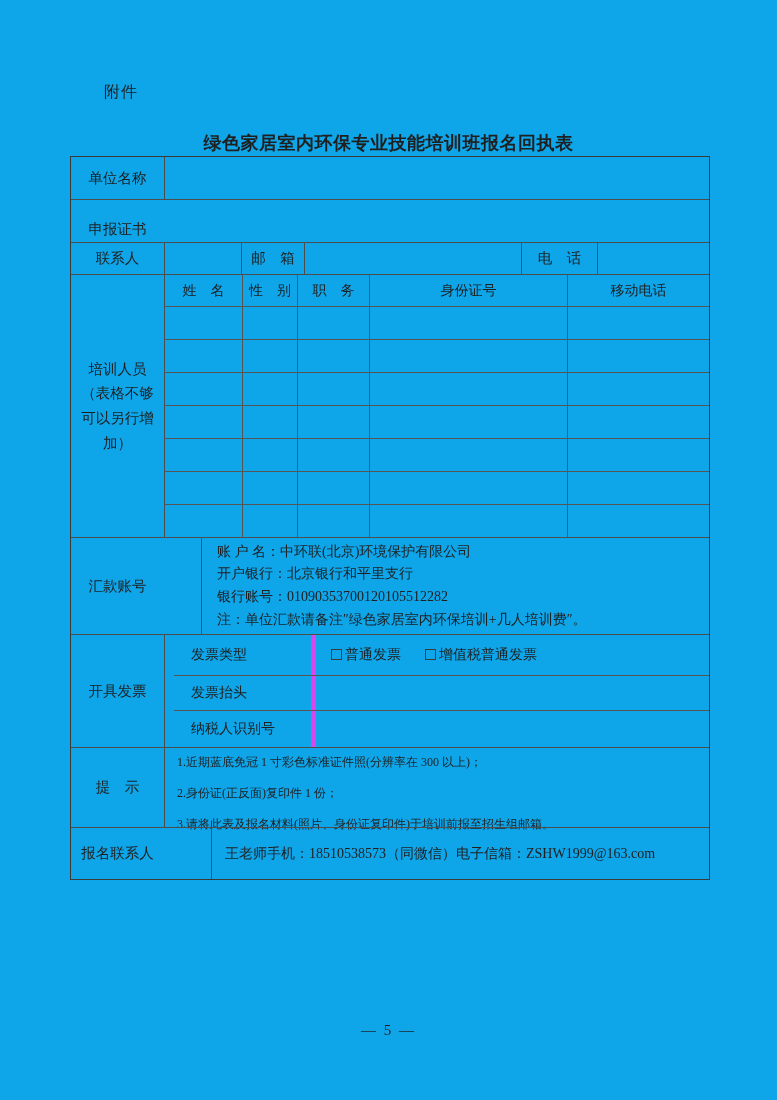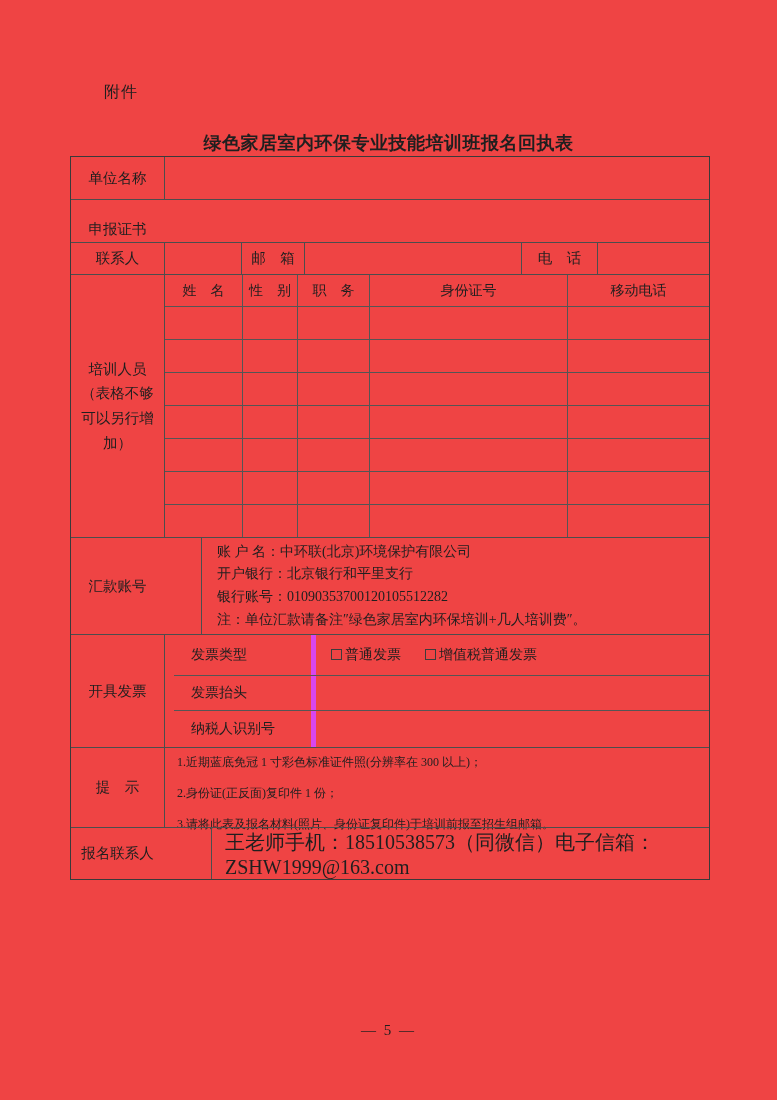--- a/index.html
+++ b/index.html
@@ -6,21 +6,21 @@
   html, body { background: #ffffff; }
   body {
     width: 777px; height: 1100px;
     font-family: "Liberation Serif", "DejaVu Serif", serif;
     color: #1f1f1f;
     position: relative;
     overflow: hidden;
   }
   .page {
     position: absolute; inset: 0;
-    background: #ef4444;
+    background: #0ea5e9;
   }
   .attachment {
     position: absolute; left: 104px; top: 82px;
     font-size: 16px; letter-spacing: 1px;
   }
   .doc-title {
     position: absolute; top: 131px; left: 0; width: 100%;
     text-align: center; font-size: 18px; font-weight: bold;
     letter-spacing: 0.5px;
   }
@@ -83,21 +83,21 @@
     width: 11px; height: 11px; border: 1px solid #3c3c3c;
     display: inline-block; margin-right: 3px; background: transparent;
   }
   .r-tips { height: 80px; }
   .tips-content {
     flex: 1 1 auto; padding: 5px 0 5px 12px;
     display: flex; flex-direction: column; justify-content: center;
   }
   .tips-content .line { line-height: 1.6; font-size: 12px; margin-top: 12px; }
   .r-reg { height: 52px; gap: 47px; }
-  .reg-content { flex: 1 1 auto; display: flex; align-items: center; padding-left: 13px; font-size: 20px; }
+  .reg-content { flex: 1 1 auto; display: flex; align-items: center; padding-left: 13px; font-size: 14px; }
   .page-number {
     position: absolute; top: 1022px; left: 0; width: 100%;
     text-align: center; font-size: 15px; letter-spacing: 2px;
   }
 </style>
 </head>
 <body>
 
 <div class="page">
 

